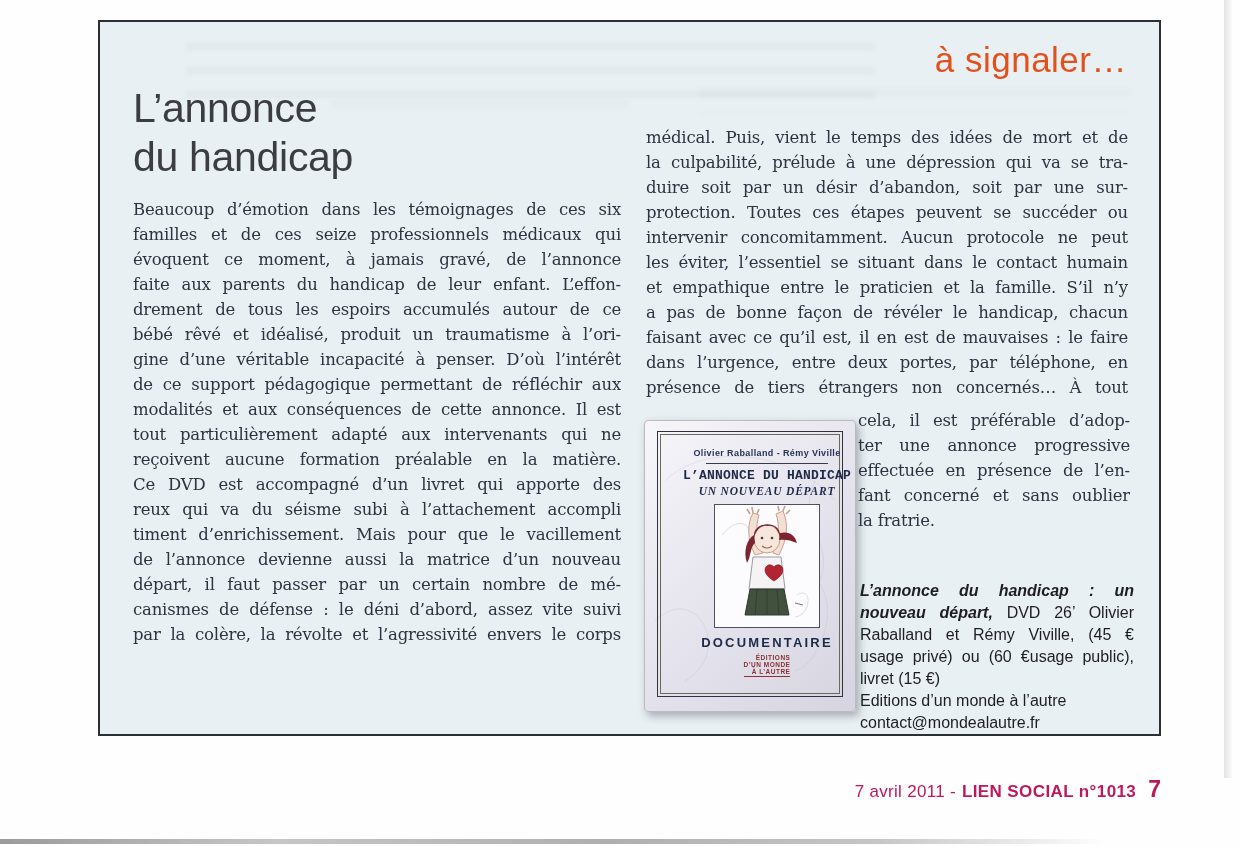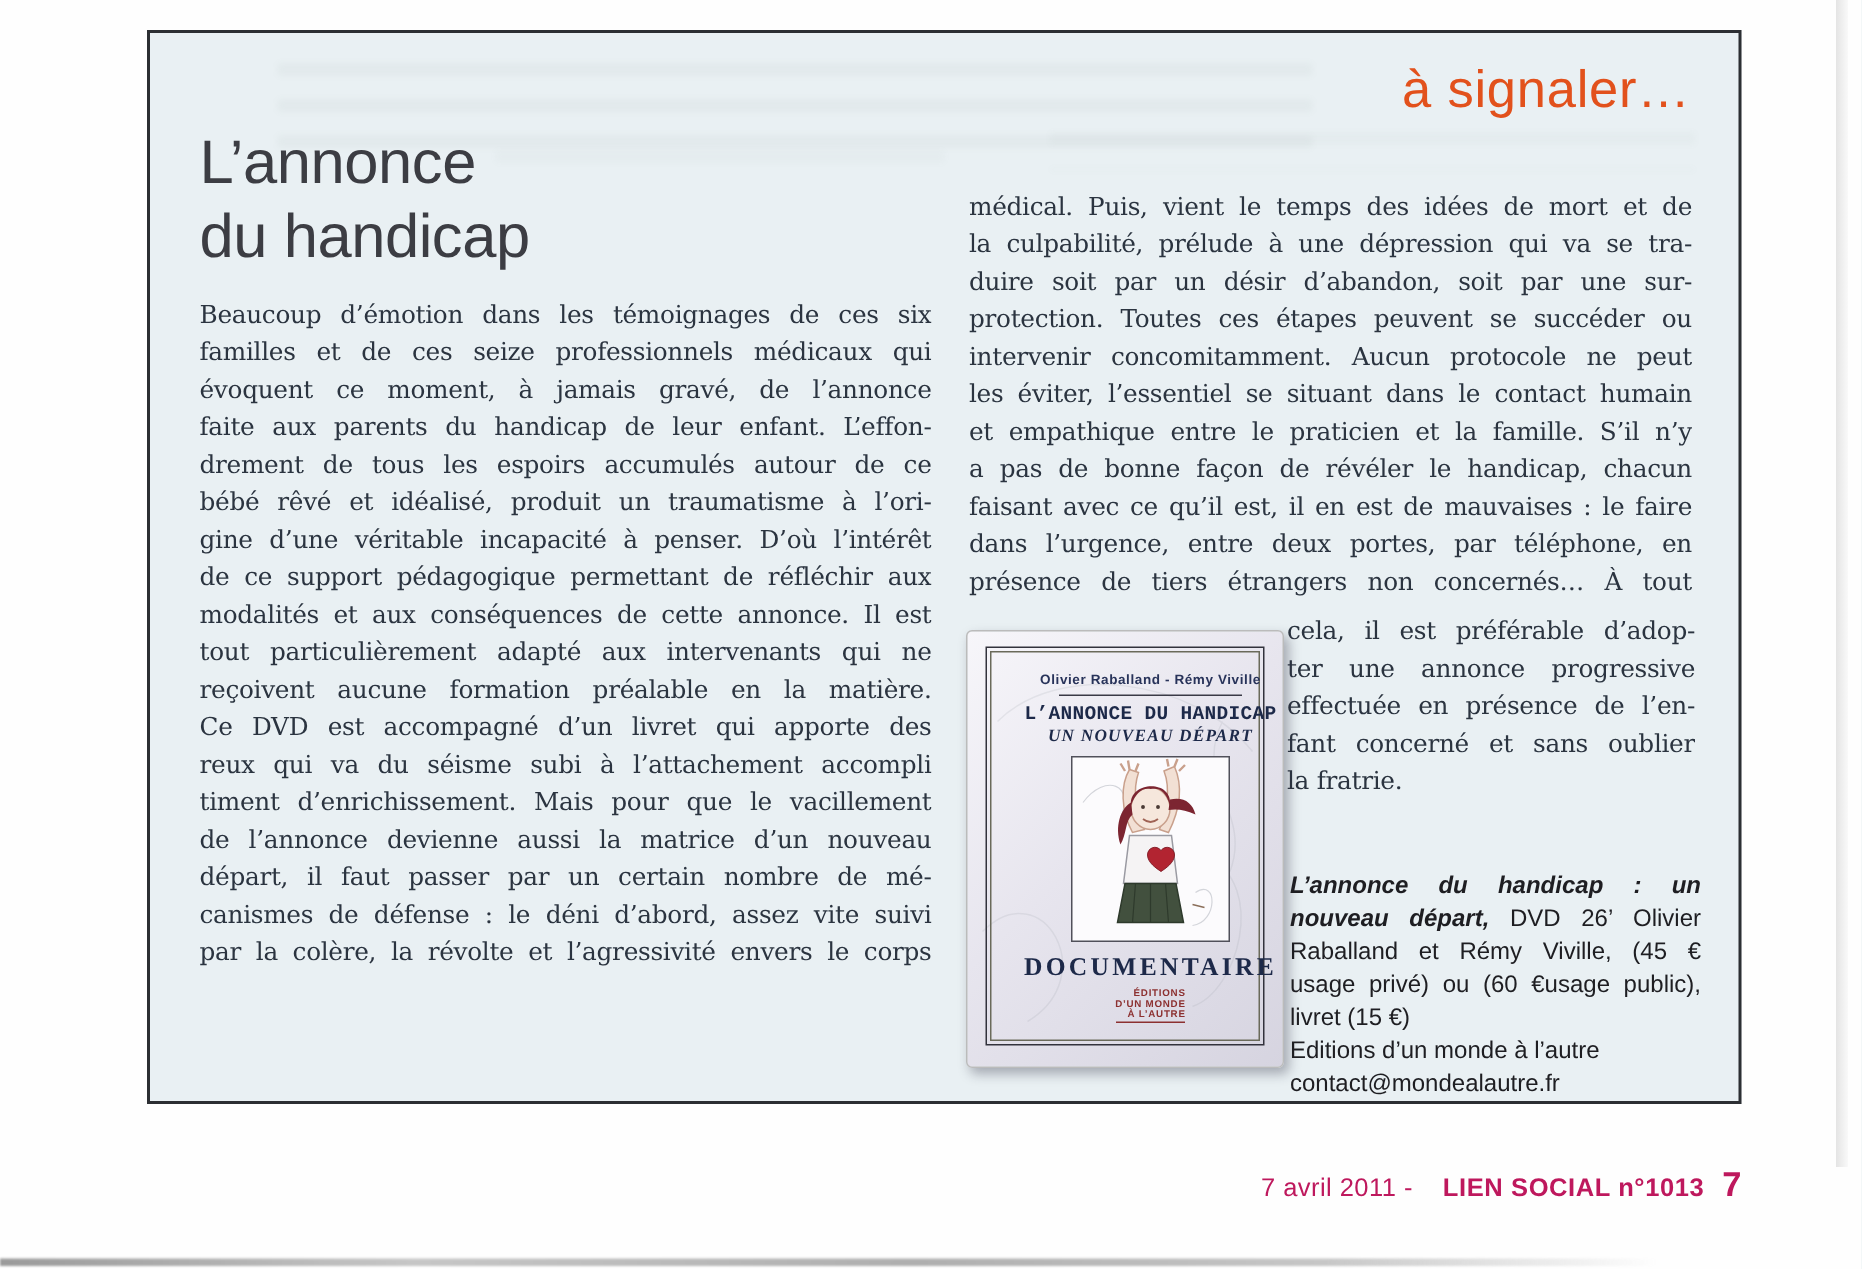--- a/index.html
+++ b/index.html
@@ -78,43 +78,43 @@
   }
   .dvd-subtitle{
     font-size:11.5px;font-weight:700;font-style:italic;color:#1d2949;
     font-family:"Liberation Serif",serif;margin-top:2px;letter-spacing:.8px;
   }
   .dvd-art{
     width:104px;height:122px;margin-top:7px;background:#fcfbfd;
     border:1px solid #50505a;position:relative;overflow:hidden;
   }
   .dvd-doc{
-    margin-top:7px;font-size:17px;font-weight:700;letter-spacing:2.2px;
-    color:#1d2949;font-family:Liberation Serif, serif;
+    margin-top:7px;font-size:13px;font-weight:700;letter-spacing:2.2px;
+    color:#1d2949;font-family:Liberation Sans, sans-serif;
   }
   .dvd-pub{
     margin-top:4px;font-size:6.5px;line-height:7px;font-weight:700;
     color:#8c3030;letter-spacing:.5px;border-bottom:1px solid #8c3030;
     padding-bottom:1px;
   }
   
   .caption{
     position:absolute;left:860px;top:580px;width:274px;
     font-size:16px;line-height:22px;color:#1e1e22;
   }
   .caption .cap-title{font-weight:700;font-style:italic;}
   .caption p{margin:0;text-align:justify;}
   .caption .cap-line{margin-top:0;}
   
   .footer{
     position:absolute;right:80px;top:776px;display:flex;align-items:baseline;
     color:#be185d;
   }
   .footer .f-date{font-size:17px;letter-spacing:.3px;}
-  .footer .f-mag{font-size:17px;font-weight:700;letter-spacing:.4px;margin-left:20px;}
+  .footer .f-mag{font-size:17px;font-weight:700;letter-spacing:.4px;margin-left:6px;}
   .footer .f-page{font-size:23px;font-weight:700;margin-left:12px;}
   
   .scan-band{
     position:absolute;left:1224px;top:0;width:8px;height:778px;
     background:linear-gradient(90deg,rgba(0,0,0,.10),rgba(0,0,0,.02));
   }
   .scan-bottom{
     position:absolute;left:0;top:839px;width:1105px;height:5px;
     background:linear-gradient(90deg,#4a4a4a 0%,#9a9a9a 25%,#6f6f6f 55%,#9a9a9a 80%,rgba(120,120,120,0) 100%);
     opacity:.55;filter:blur(.6px);

